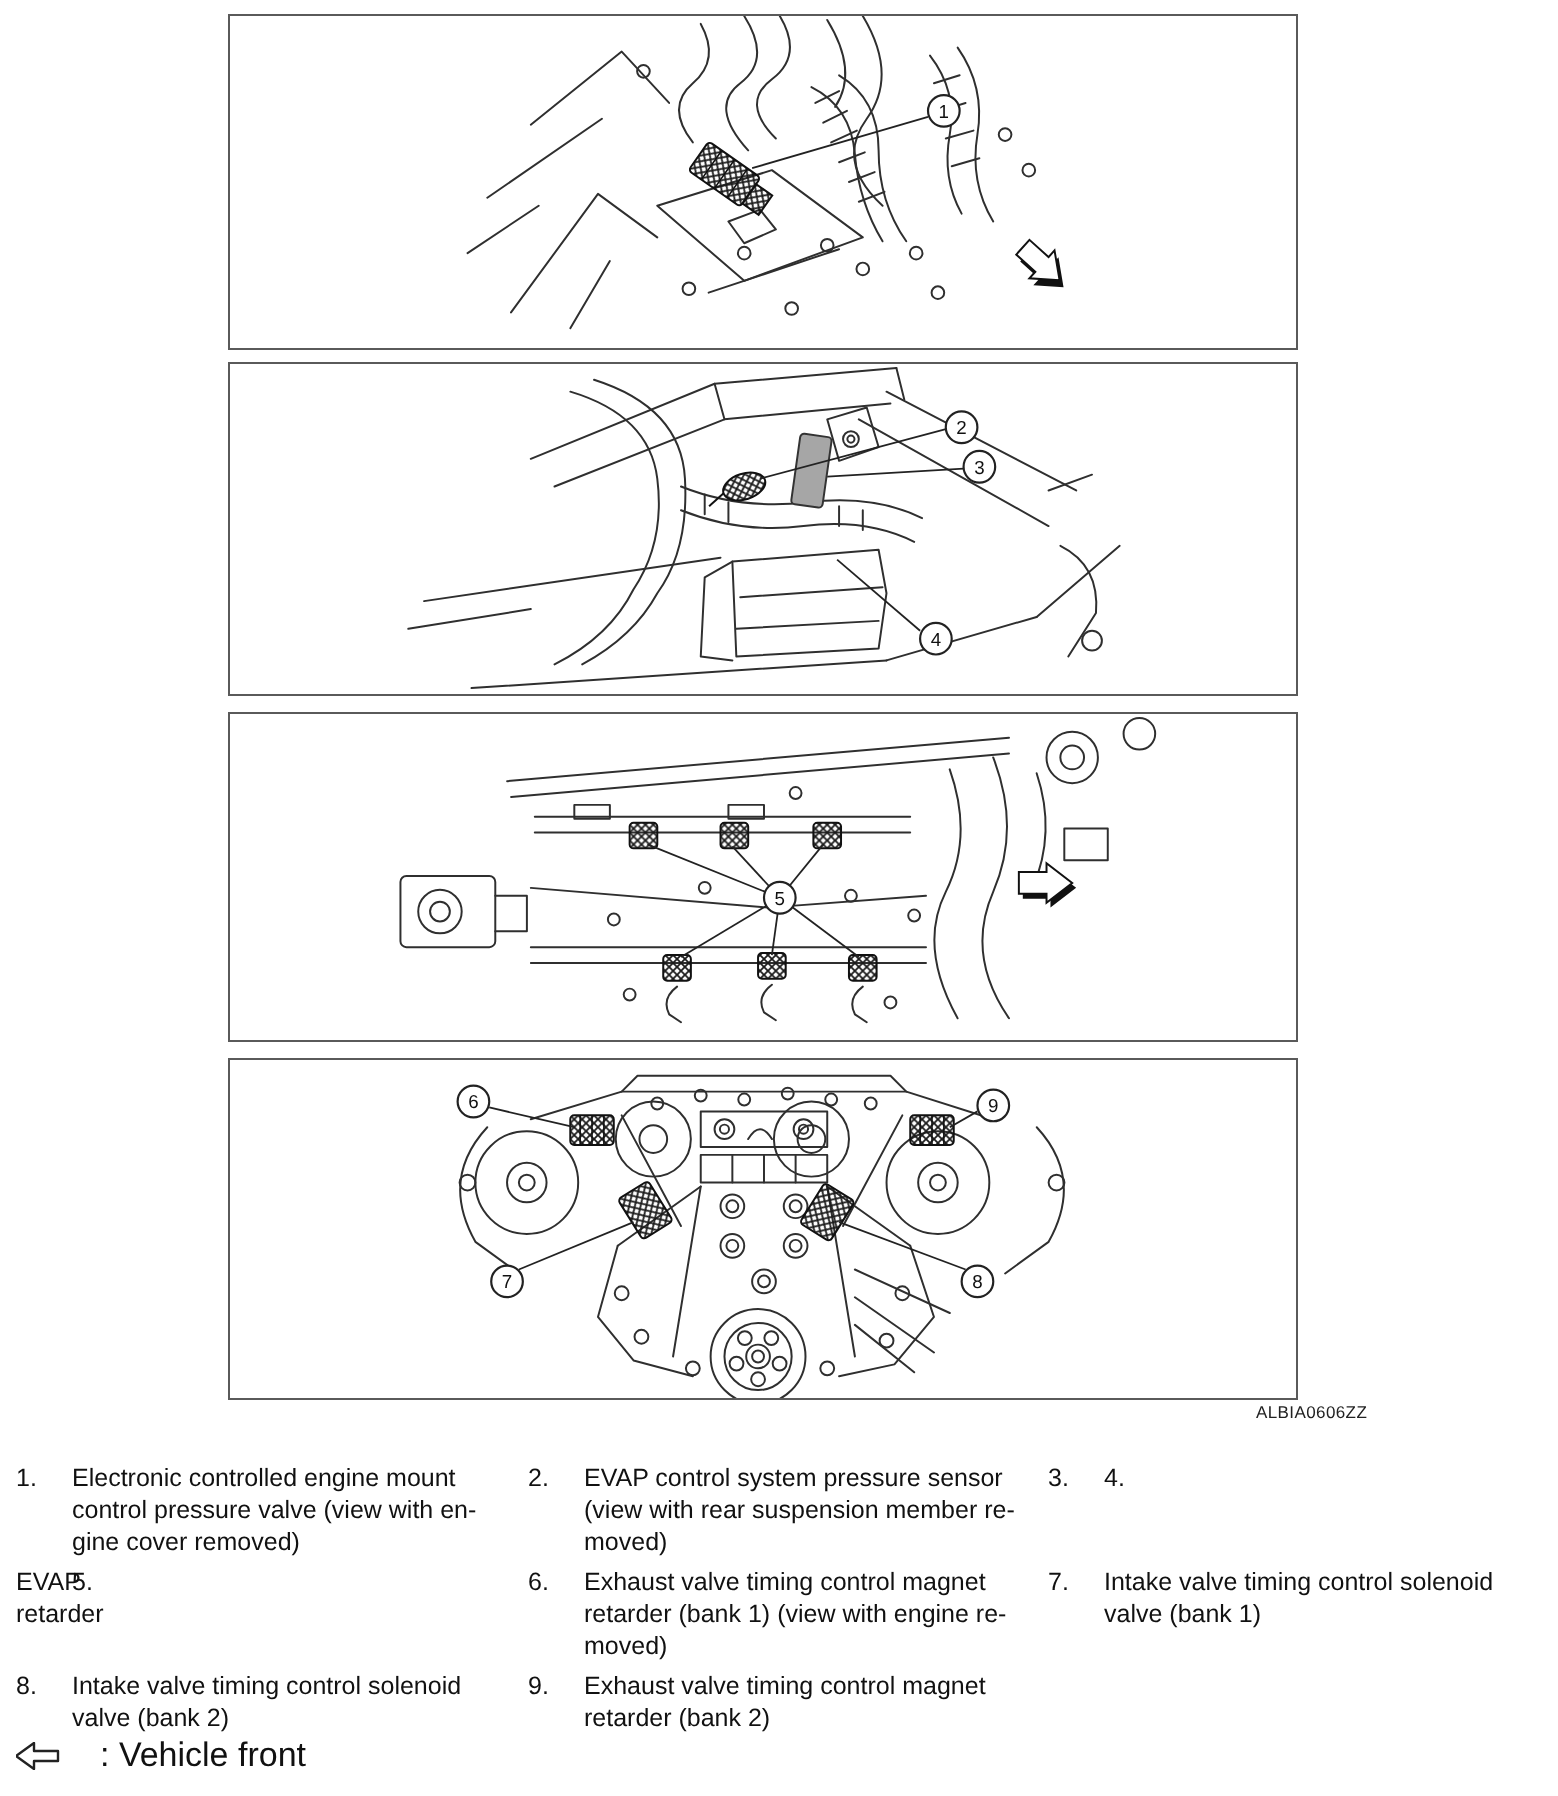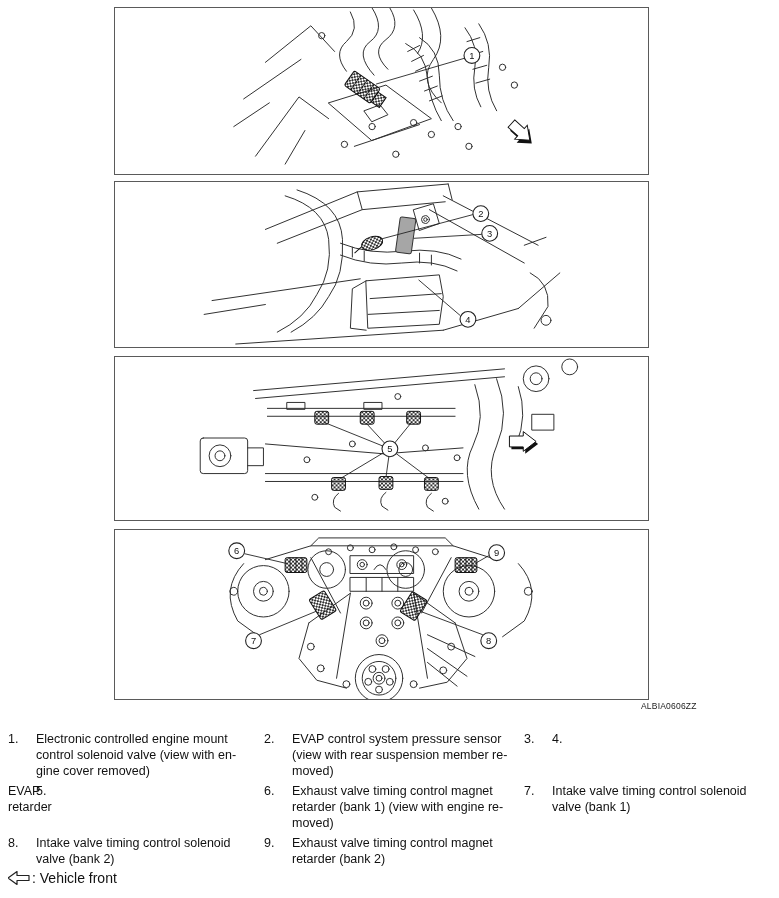--- a/index.html
+++ b/index.html
@@ -10,34 +10,34 @@
   .panel{
     position:absolute;left:114px;width:535px;background:#fff;
     border:1px solid #5a5a5a;box-sizing:border-box;
   }
   .panel svg{display:block;width:100%;height:100%;}
   #panel1{top:7px;height:168px;}
   #panel2{top:181px;height:167px;}
   #panel3{top:356px;height:165px;}
   #panel4{top:529px;height:171px;}
   .figcode{
-    position:absolute;left:641px;top:701px;font-size:8.5px;color:#222;
+    position:absolute;left:628px;top:701px;font-size:8.5px;color:#222;
     letter-spacing:0.2px;
   }
   .legend{
     position:absolute;left:0;top:731px;width:779px;box-sizing:border-box;
     padding-left:8px;display:grid;
     grid-template-columns:28px 228px 28px 232px 28px 227px;
     row-gap:4px;font-size:12.5px;line-height:16px;color:#111;
   }
   .legend .num{white-space:nowrap;}
   .legend .txt{white-space:pre-line;padding-right:6px;}
   .vfront{
     position:absolute;left:8px;top:870px;display:flex;align-items:center;
-    gap:2px;font-size:14px;line-height:16px;
+    gap:20px;font-size:17px;line-height:16px;
   }
   .vfront svg{display:block;}
   text.callout{
     font-family:"Liberation Sans",sans-serif;font-size:9.5px;fill:#111;
     text-anchor:middle;
   }
 </style>
 </head>
 <body>
 
@@ -337,21 +337,21 @@
       <text class="callout" x="376" y="115.5">8</text>
     </g>
   </svg>
 </div>
 
 <div class="figcode">ALBIA0606ZZ</div>
 
 <div class="legend">
   <div class="num">1.</div>
   <div class="txt">Electronic controlled engine mount
-control solenoid valve (view with en-
+control pressure valve (view with en-
 gine cover removed)</div>
   <div class="num">2.</div>
   <div class="txt">EVAP control system pressure sensor
 (view with rear suspension member re-
 moved)</div>
   <div class="num">3.</div>
 
   <div class="num">4.</div>
   <div class="txt">EVAP retarder</div>
   <div class="num">5.</div>

